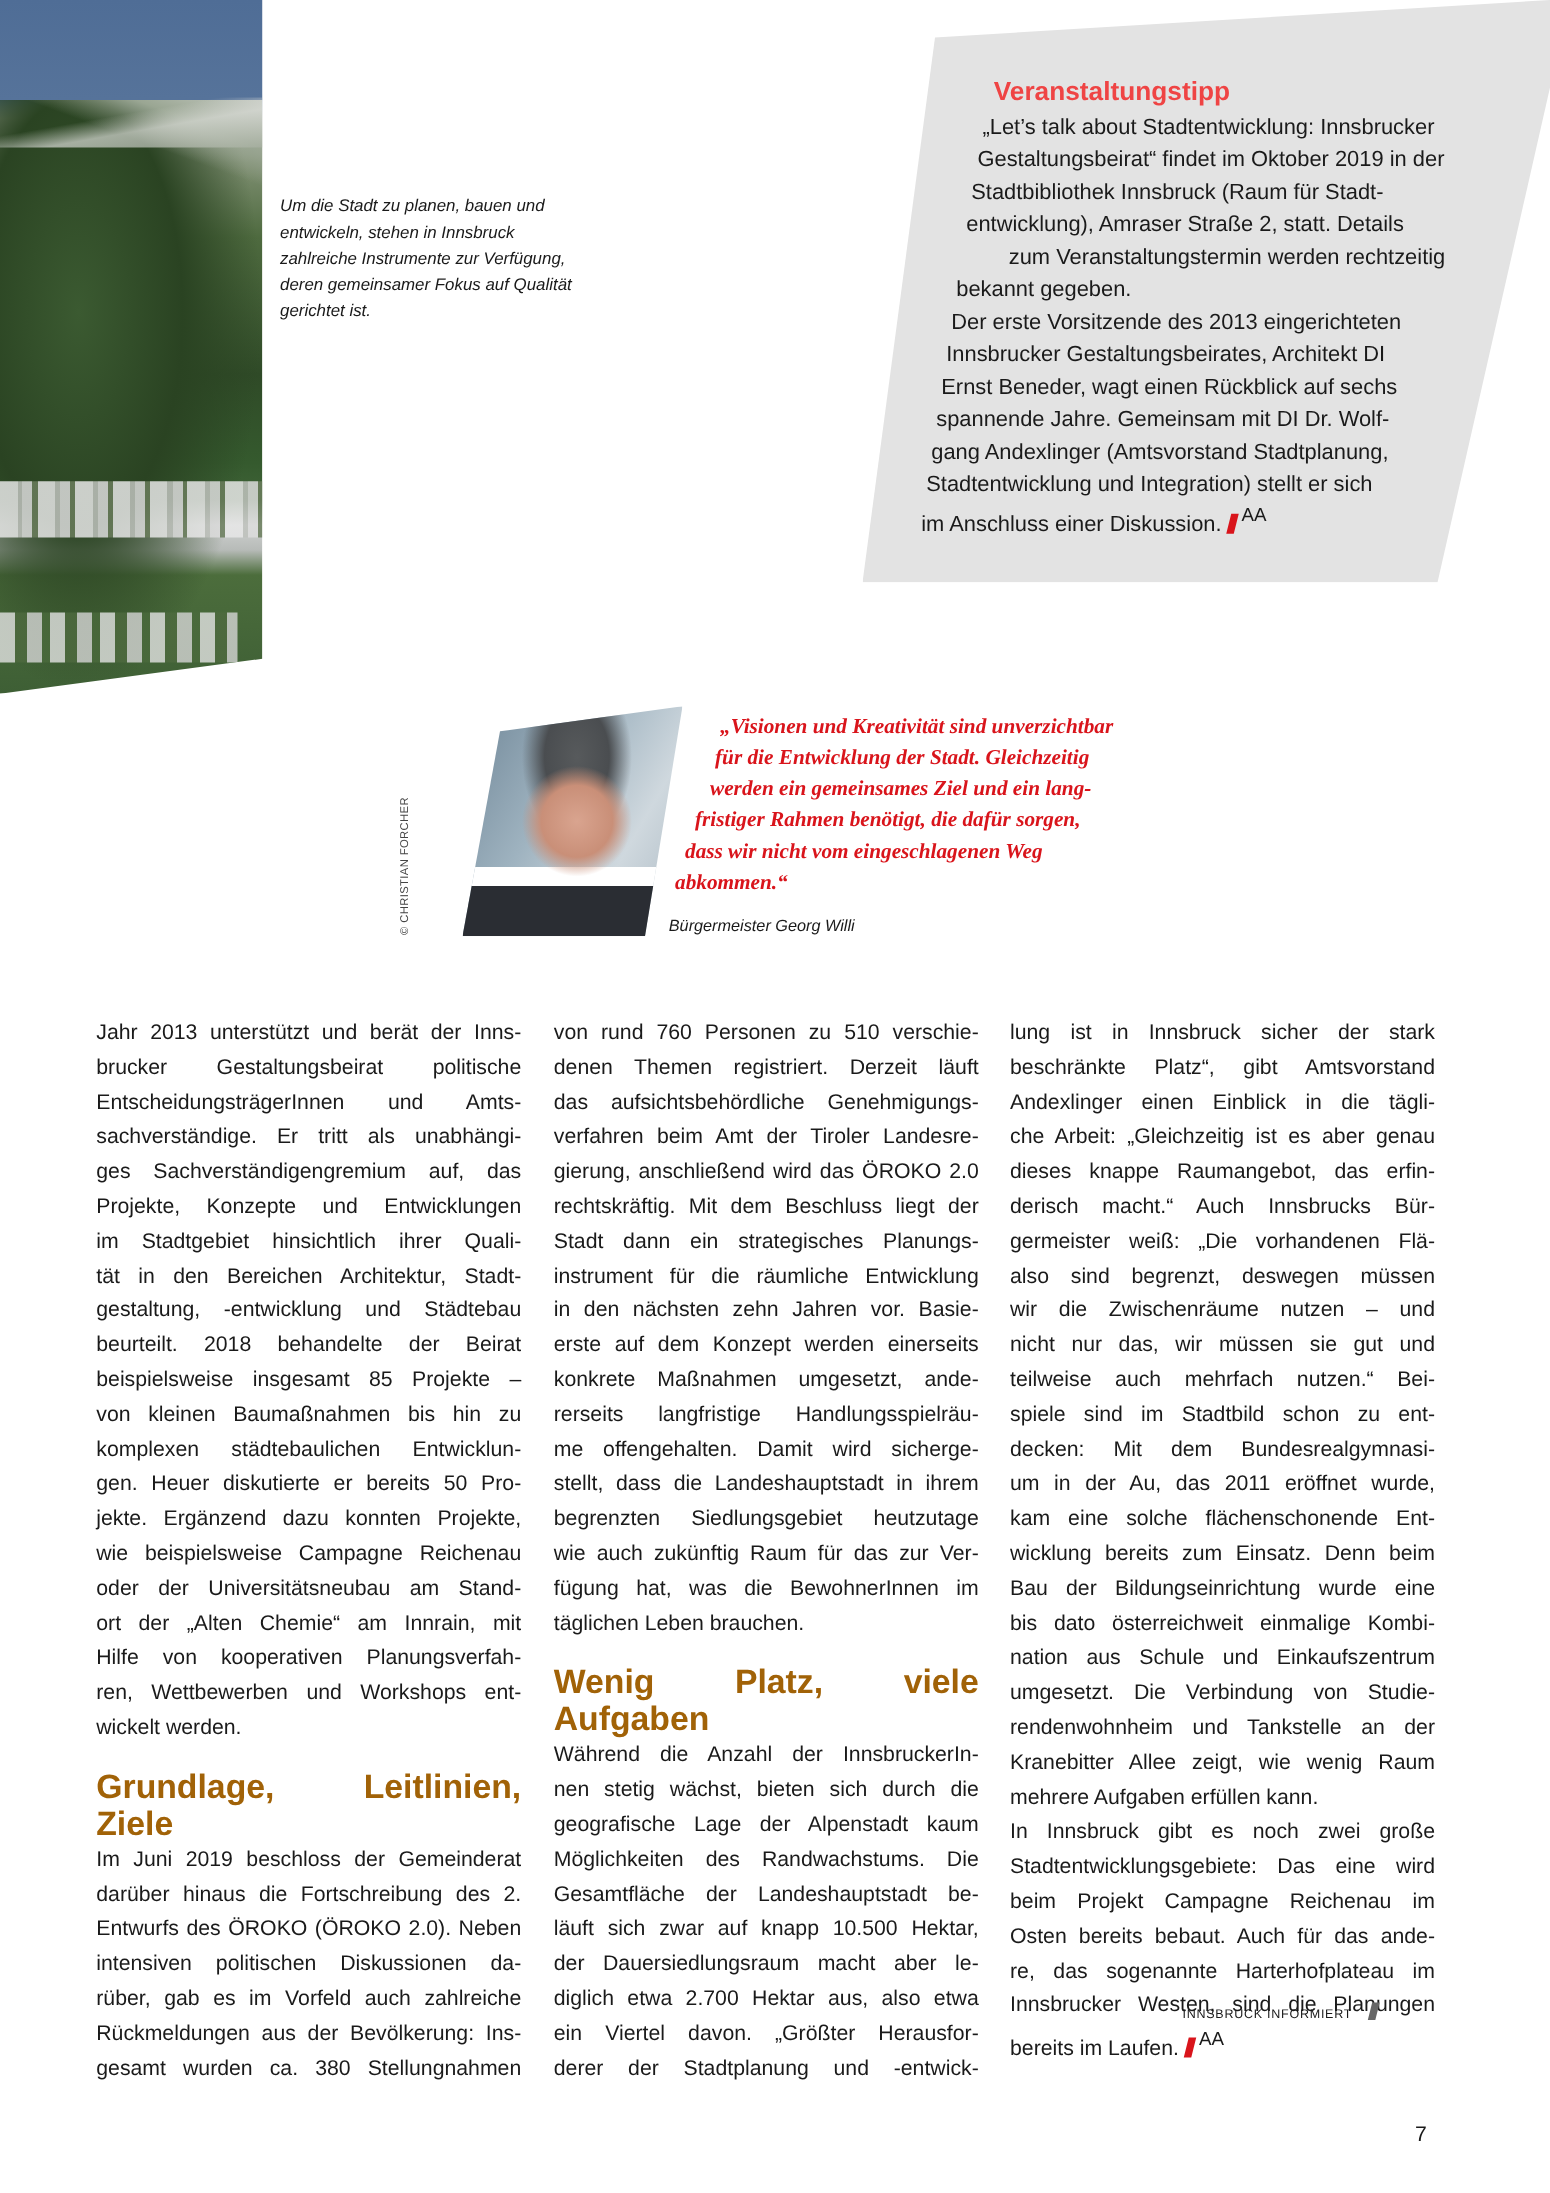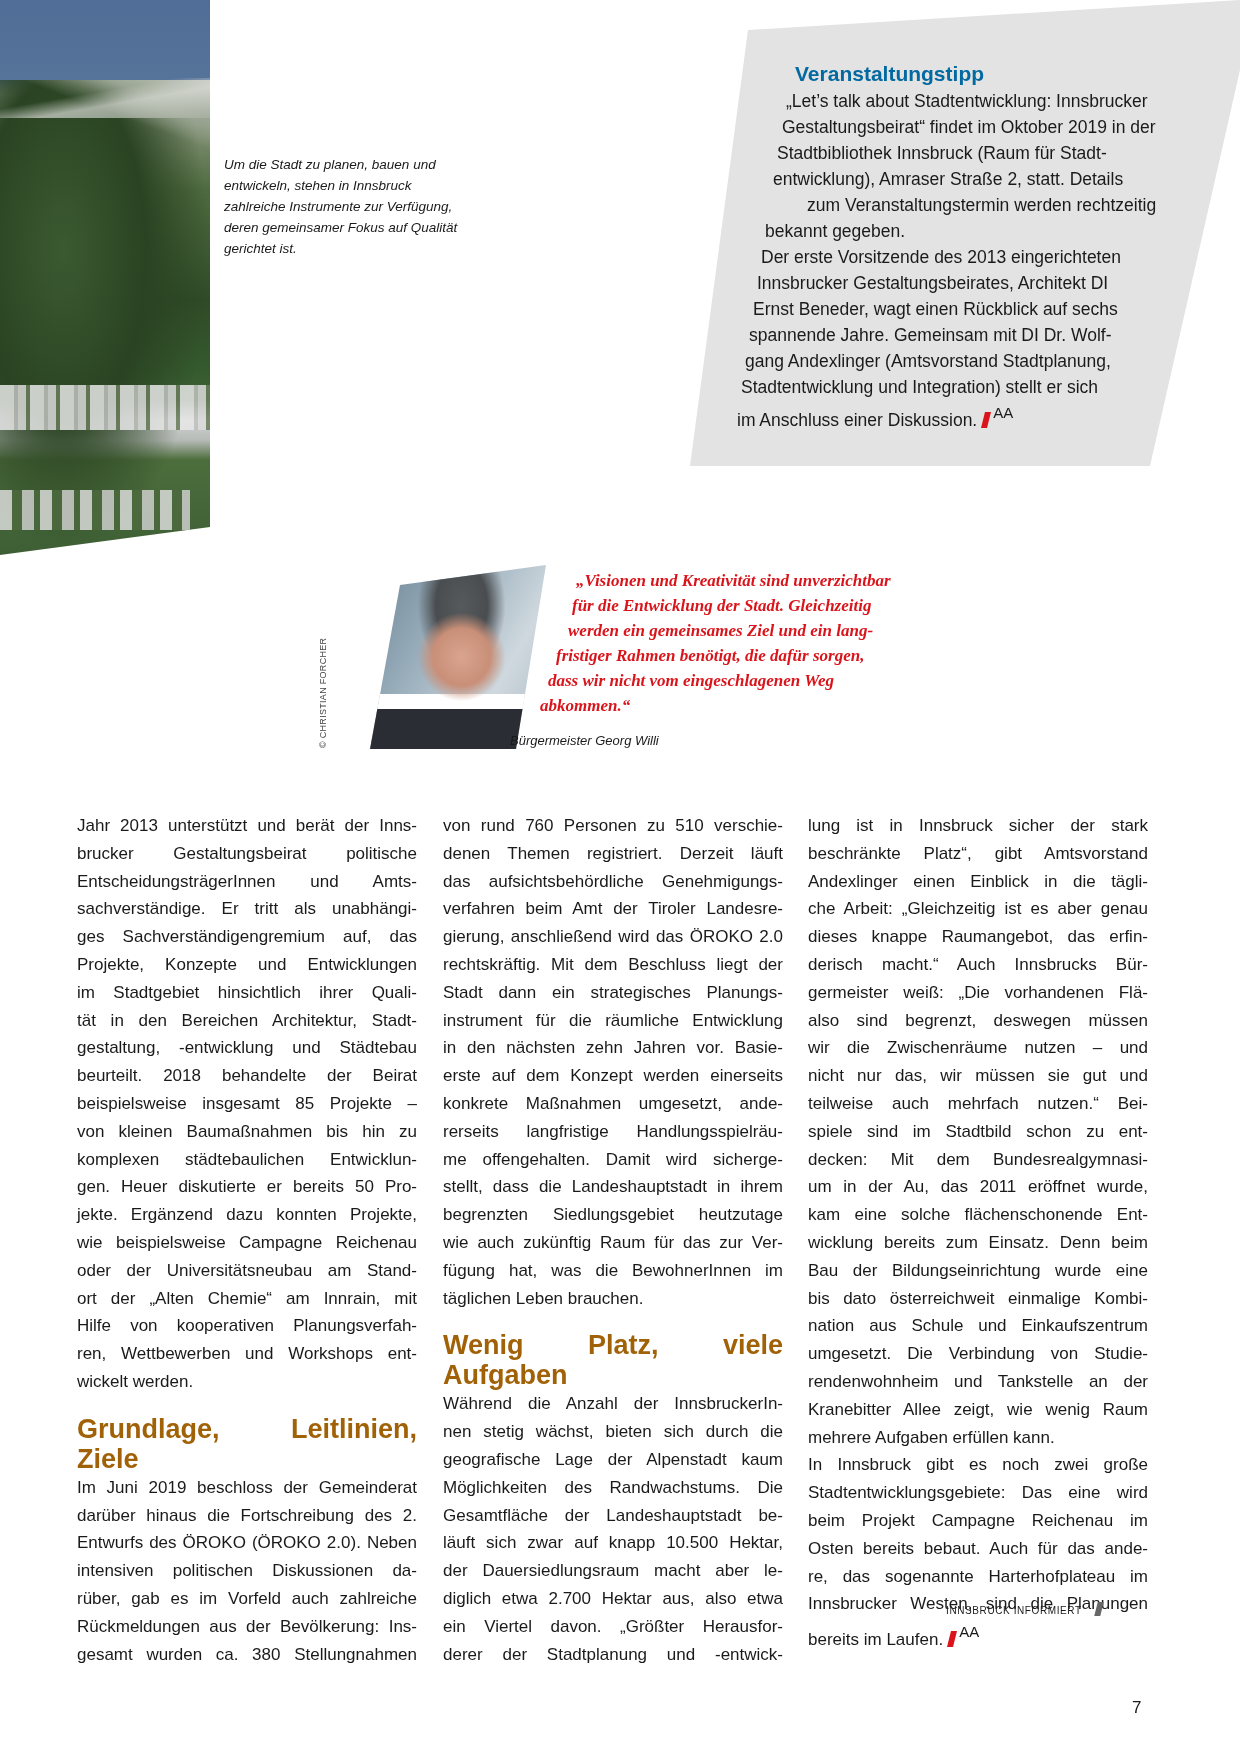--- a/index.html
+++ b/index.html
@@ -45,21 +45,21 @@
   .event-box {
     left: 690px; top: 0; width: 550px; height: 466px;
     background: #e3e3e3;
     clip-path: polygon(58px 30px, 550px 0, 550px 70px, 460px 466px, 0 466px);
   }
   .event-text {
     left: 700px; top: 60px; width: 520px;
     font-size: 17.5px; line-height: 26px; color: #1a1a1a;
   }
   .event-text .line { display: block; white-space: nowrap; }
-  .event-title { color: #0369a1; font-weight: bold; font-size: 21px; line-height: 28px; }
+  .event-title { color: #ef4444; font-weight: bold; font-size: 21px; line-height: 28px; }
   .slash {
     display: inline-block; width: 6px; height: 16px; background: #d9141b;
     transform: skewX(-14deg); vertical-align: -2px; margin-left: 6px;
   }
   .slash.gray { background: #666; }
   .initials { font-size: 15px; vertical-align: 8px; margin-left: 4px; }
 
   
   .portrait {
     left: 370px; top: 565px; width: 176px; height: 184px;
@@ -73,21 +73,21 @@
   .photo-credit {
     left: 318px; top: 748px; transform-origin: left top; transform: rotate(-90deg);
     font-size: 9px; letter-spacing: .3px; color: #444; white-space: nowrap;
   }
   .quote {
     left: 540px; top: 568px; width: 430px;
     color: #d9141b; font-style: italic; font-weight: bold; font-size: 17px; line-height: 25px; font-family: Liberation Serif, serif;
   }
   .quote .line { display: block; white-space: nowrap; }
   .quote-author {
-    left: 510px; top: 733px; font-style: italic; font-size: 13px; color: #1a1a1a;
+    left: 535px; top: 733px; font-style: italic; font-size: 13px; color: #1a1a1a;
   }
 
   
   .col {
     top: 812px; width: 340px;
     font-size: 17px; line-height: 27.8px; color: #1a1a1a;
     text-align: justify;
   }
   .col .line { display: block; white-space: nowrap; text-align-last: justify; }
   .col .line.last { text-align-last: left; }

